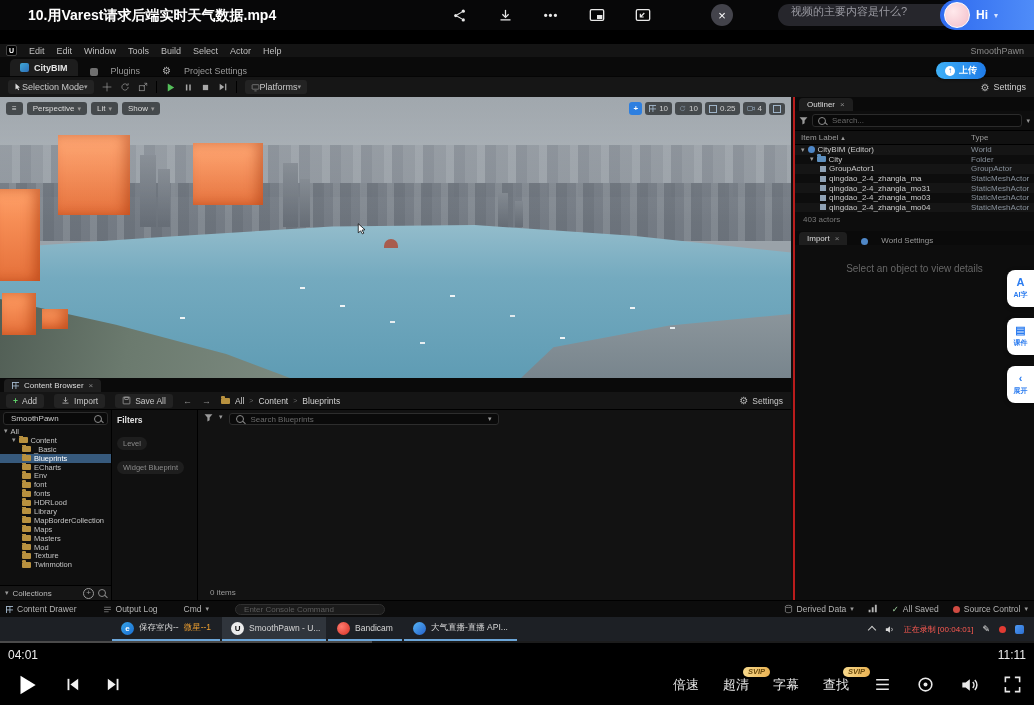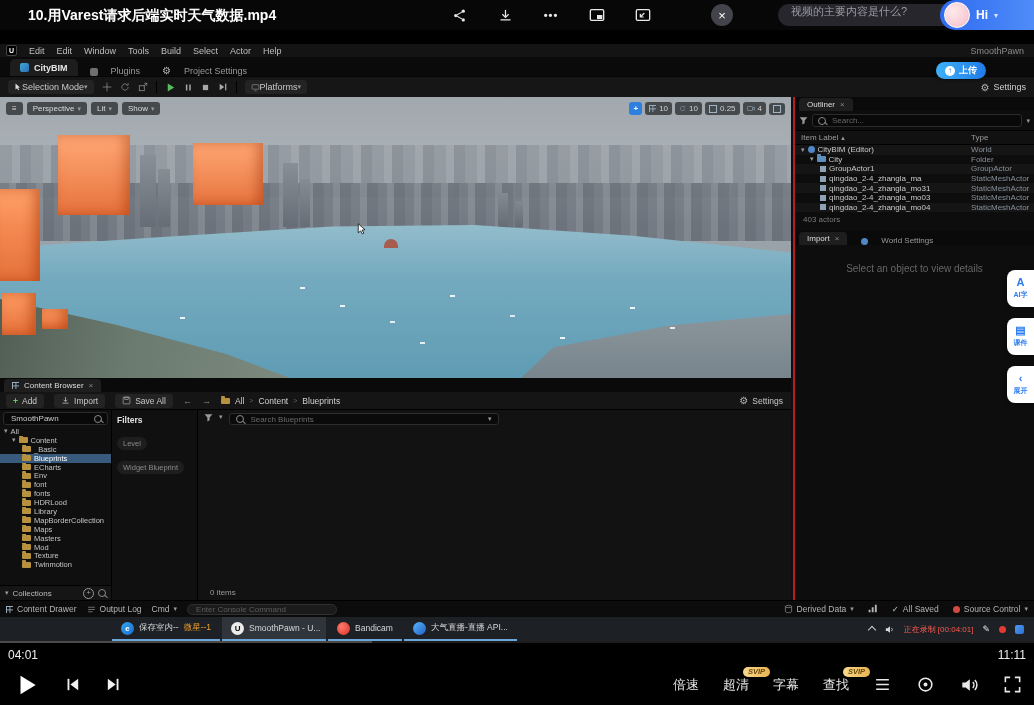--- a/index.html
+++ b/index.html
@@ -160,21 +160,21 @@
   .cb-main-top{display:flex;align-items:flex-start;gap:6px;padding:3px 6px}
   .cb-search{width:270px;display:flex;align-items:center;gap:5px;background:#0a0a0a;border:1px solid #2d2d2d;
              border-radius:3px;height:12px;padding:0 6px;font-size:8px;color:#777;box-sizing:border-box}
   .cb-search input{flex:1;background:transparent;border:0;outline:0;color:#ccc;font-size:8px;font-family:inherit;min-width:0}
   .cb-search input::placeholder{color:#6b6b6b}
   .cb-hint{position:absolute;top:100px;left:0;width:100%;text-align:center;font-size:8.5px;color:#787878}
   .cb-count{position:absolute;bottom:3px;left:12px;font-size:8px;color:#9a9a9a}
 
   
   .statusbar{position:absolute;top:556px;left:0;width:1034px;height:17px;background:#0c0c0c;border-top:1px solid #000;
-             display:flex;align-items:center;gap:10px;padding:4px 6px;font-size:8.5px;color:#b4b4b4;box-sizing:border-box}
+             display:flex;align-items:center;gap:26px;padding:4px 6px;font-size:8.5px;color:#b4b4b4;box-sizing:border-box}
   .sb-item{display:flex;align-items:center;gap:4px;cursor:pointer}
   .console{width:150px;height:11px;background:#1b1b1b;border:1px solid #303030;border-radius:6px;display:flex;
            align-items:center;padding:0 6px;box-sizing:border-box}
   .console input{flex:1;background:transparent;border:0;outline:0;color:#aaa;font-size:8px;font-family:inherit;min-width:0}
   .console input::placeholder{color:#5c5c5c}
   .sb-right{margin-left:auto;display:flex;align-items:flex-start;gap:14px}
   .reddot{width:7px;height:7px;border-radius:50%;background:#d14b42}
 
   
   .taskbar{position:absolute;top:573px;left:0;width:1034px;height:24px;background:#1d2025;display:flex;box-sizing:border-box}

